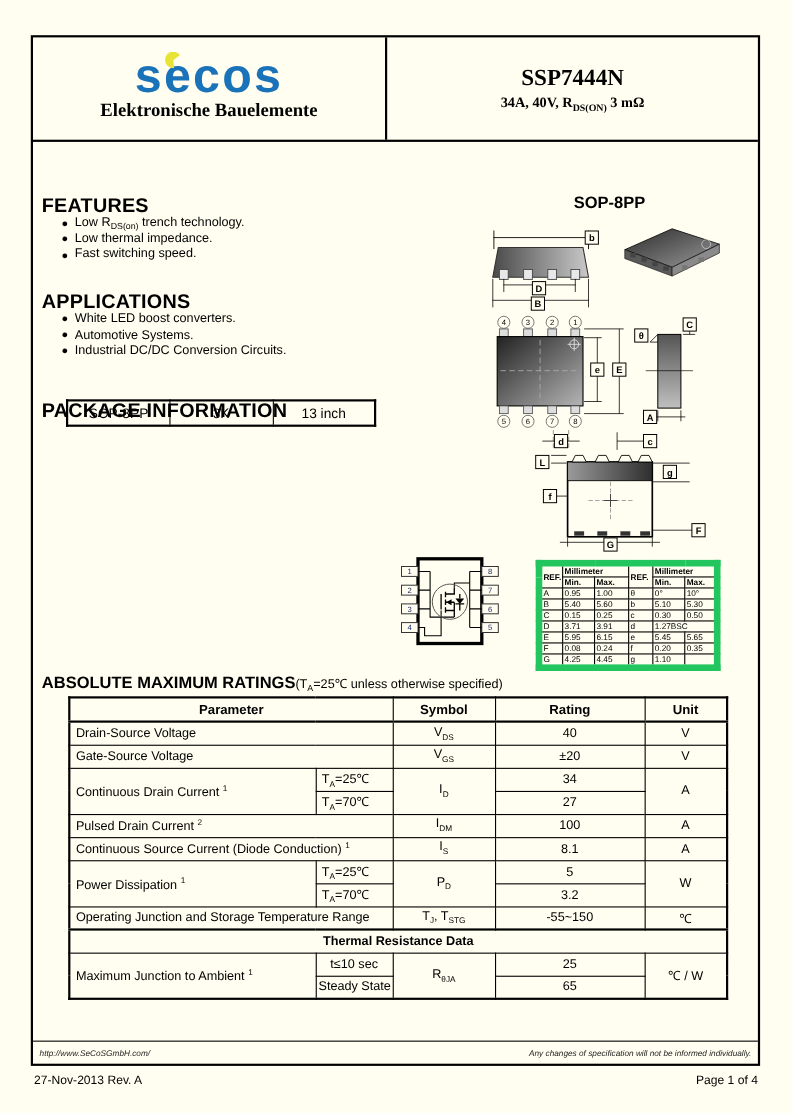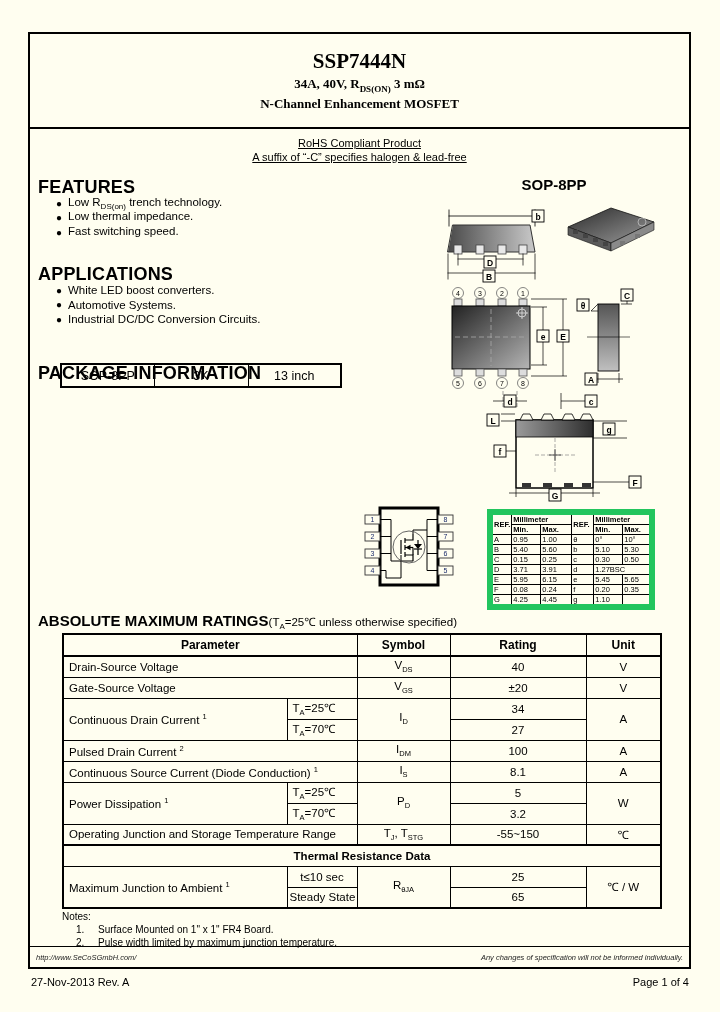--- a/index.html
+++ b/index.html
@@ -77,31 +77,32 @@
 
   svg text { font-family: "Liberation Sans", sans-serif; }
 </style>
 </head>
 <body>
 
 <div class="page">
   <div class="frame">
 
     <div class="hdr">
+      <div class="hdr-left">
+        <div class="logo-word" style="color:#1a72b8;">
+          <span>s</span><span class="logo-e"><span>e</span><i class="wedge" style="background:#e8e435;"></i></span><span>cos</span>
+        </div>
+        <div class="logo-sub">Elektronische Bauelemente</div>
+      </div>
       <div class="hdr-right">
         <div class="pn">SSP7444N</div>
         <div class="sub1"><span>34A, 40V, R</span><sub>DS(ON)</sub><span> 3 mΩ</span></div>
-        <div class="sub2">N-Channel Enhancement MOSFET</div>
       </div>
     </div>
 
-    <div class="rohs">
-      <div>RoHS Compliant Product</div>
-      <div>A suffix of “-C” specifies halogen &amp; lead-free</div>
-    </div>
 
     <div class="foot-strip">
       <span>http://www.SeCoSGmbH.com/</span>
       <span>Any changes of specification will not be informed individually.</span>
     </div>
   </div>
 
   <div class="abs h1" style="left:38px; top:177px;">FEATURES</div>
   <div class="abs bl" style="left:50px; top:196px;">
     <div class="bl-item">
@@ -574,27 +575,16 @@
       <td class="ctr">25</td>
       <td rowspan="2" class="ctr">℃ / W</td>
     </tr>
     <tr>
       <td class="ctr">Steady State</td>
       <td class="ctr">65</td>
     </tr>
   </tbody>
     </table>
 
-  <div class="notes">
-    <div>Notes:</div>
-    <div class="note-line">
-      <span class="note-num">1.</span>
-      <span>Surface Mounted on 1" x 1" FR4 Board.</span>
-    </div>
-    <div class="note-line">
-      <span class="note-num">2.</span>
-      <span>Pulse width limited by maximum junction temperature.</span>
-    </div>
-  </div>
 
   <div class="date-rev">27-Nov-2013 Rev. A</div>
   <div class="page-num">Page 1 of 4</div>
 </div>
 
 </body></html>

